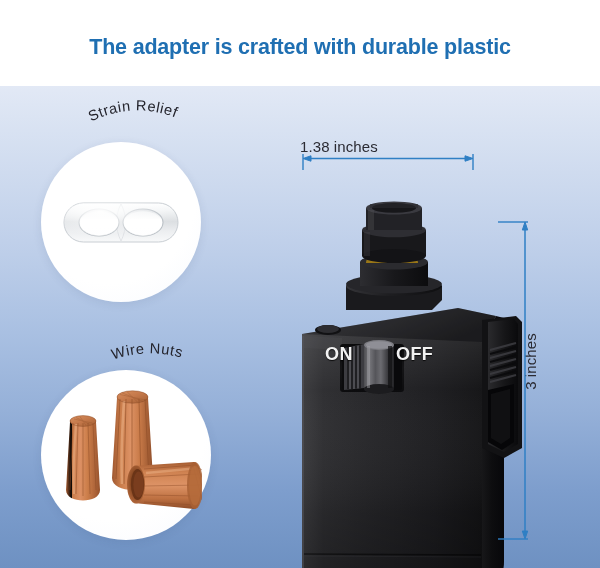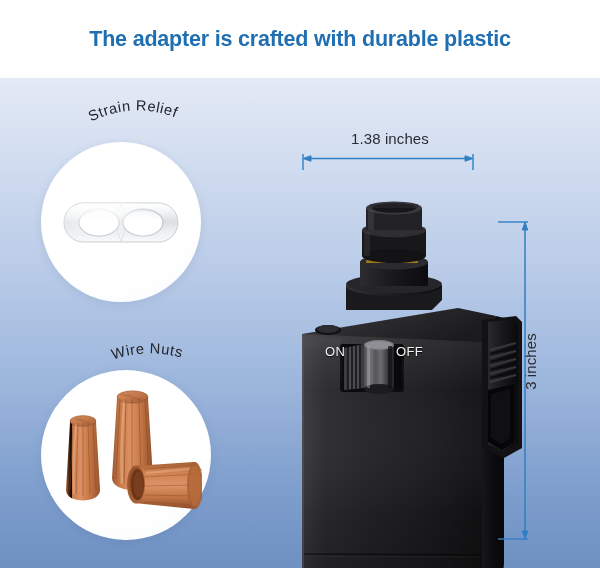--- a/index.html
+++ b/index.html
@@ -5,21 +5,21 @@
   html,body{margin:0;padding:0;}
   body{
     width:600px;height:568px;overflow:hidden;
     font-family:"Liberation Sans","DejaVu Sans",sans-serif;
     background:#ffffff;
   }
   #root{position:relative;width:600px;height:568px;overflow:hidden;background:#fff;}
 
   
   .header{
-    position:absolute;left:0;top:0;width:600px;height:78px;
+    position:absolute;left:0;top:8px;width:600px;height:78px;
     background:#ffffff;z-index:6;
     display:flex;flex-direction:column;align-items:center;justify-content:center;
   }
   .headline{
     color:#1f6fb2;
     font-weight:bold;
     font-size:21.5px;
     line-height:25px;
     letter-spacing:-0.2px;
     text-align:center;
@@ -70,37 +70,37 @@
   .wirenuts{position:absolute;left:52px;top:300px;width:150px;height:155px;}
 
   
   .adapter{position:absolute;left:282px;top:80px;width:260px;height:420px;}
 
   
   .dim-h{
     position:absolute;left:300px;top:52px;width:180px;height:40px;
   }
   .dim-h-label{
-    position:absolute;left:0;top:0;width:180px;
-    text-align:center;font-size:15px;color:#2b2b33;
+    position:absolute;left:0;top:8px;width:180px;
+    font-size:15px;color:#2b2b33;
     font-family:"Liberation Sans","DejaVu Sans",sans-serif;
     letter-spacing:0.1px;
   }
   .dim-v{
     position:absolute;left:498px;top:140px;width:58px;height:325px;
   }
   .dim-v-label{
     position:absolute;left:-28px;top:135px;width:120px;
     text-align:center;font-size:15px;color:#2b2b33;
     font-family:"Liberation Sans","DejaVu Sans",sans-serif;
     transform:rotate(-90deg);transform-origin:50% 50%;
     letter-spacing:0.1px;
   }
   .onoff-text{
-    position:absolute;color:#f2f2f2;font-size:13px;font-weight:normal;
+    position:absolute;color:#f2f2f2;font-size:18px;font-weight:bold;
     font-family:"Liberation Sans","DejaVu Sans",sans-serif;
     letter-spacing:0.4px;text-shadow:0 1px 1px rgba(0,0,0,0.8);
   }
   #label-on{left:325px;top:266px;}
   #label-off{left:396px;top:266px;}
 </style>
 </head>
 <body>
 
 <div id="root">

